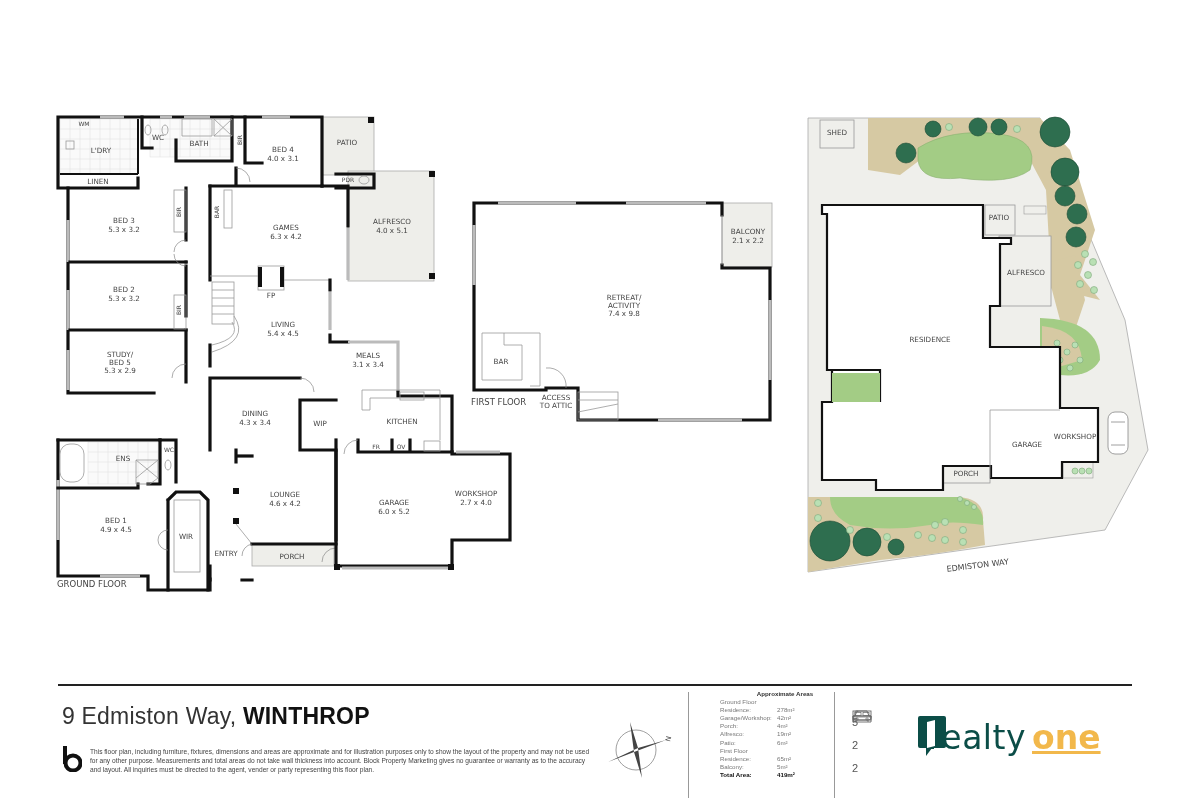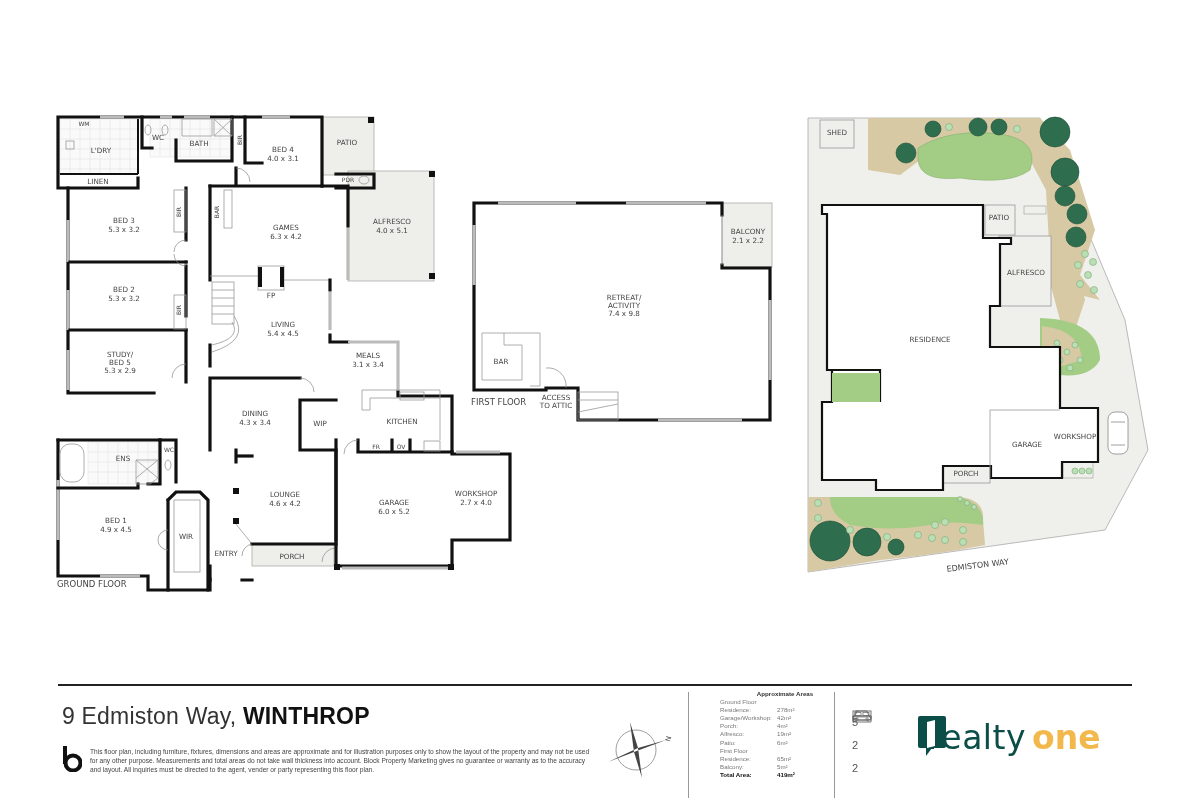--- a/index.html
+++ b/index.html
@@ -27,21 +27,21 @@
   #areas .ttl { font-weight:bold; color:#333; text-align:center; padding-left:20px; }
   #areas .row { display:flex; }
   #areas .row .k { width:57px; }
   #areas .row.total { color:#111; font-weight:bold; }
   #features { position:absolute; left:852px; top:710px; width:40px; }
   .feat { display:flex; align-items:center; height:23px; font-size:11px; color:#555; }
   .feat span.n { width:14px; }
   #logo { position:absolute; left:918px; top:716px; height:42px; display:flex; align-items:center; }
   #logo .mark { width:28px; height:40px; }
   #logo .realty { font-size:33px; color:#0b4d47; margin-left:10px; letter-spacing:0.5px; font-family:"DejaVu Sans", sans-serif; }
-  #logo .one { font-size:33px; color:#f2b84b; font-weight:bold; margin-left:6px; font-family:"DejaVu Sans", sans-serif; }
+  #logo .one { font-size:33px; color:#f2b84b; font-weight:bold; margin-left:6px; font-family:"DejaVu Sans", sans-serif;text-decoration:underline; }
 </style>
 </head>
 <body>
 
 <svg width="1200" height="680" viewBox="0 0 1200 680">
 
   <g>
 
     <rect class="outdoor" x="322" y="117" width="52" height="58"></rect>
     <rect class="outdoor" x="348" y="171" width="86" height="110"></rect>

